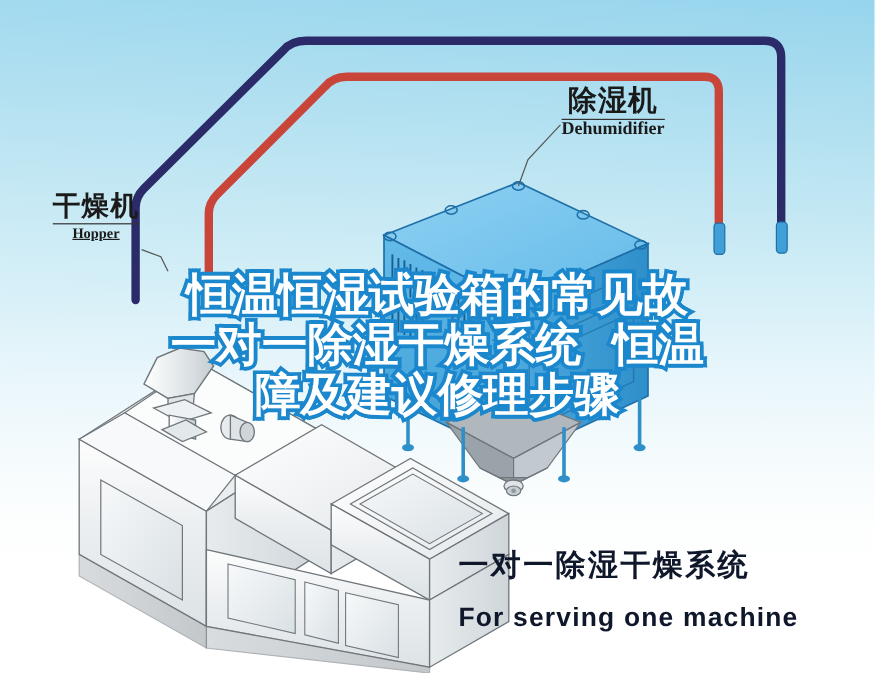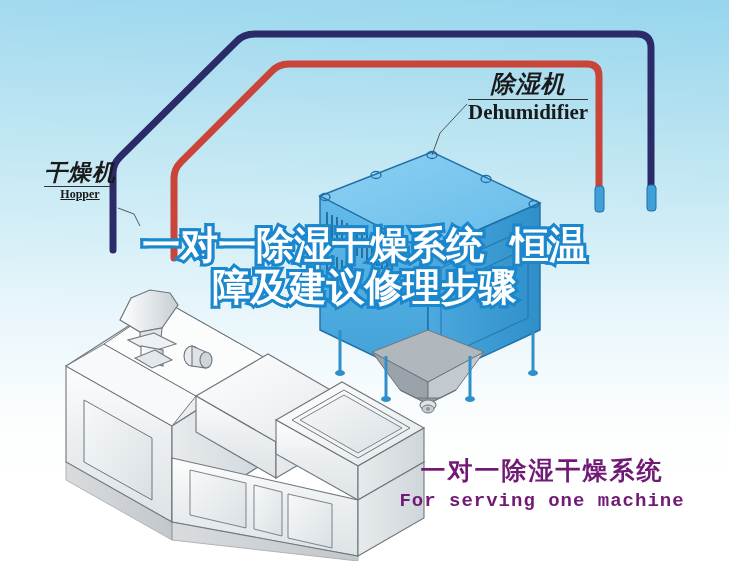--- a/index.html
+++ b/index.html
@@ -49,64 +49,62 @@
     text-align: center;
     color: #1a1a1a;
     user-select: none;
   }
   .callout .cn {
     font-family: "DejaVu Sans", sans-serif;
     font-weight: bold;
     letter-spacing: 1px;
     line-height: 1.05;
     white-space: nowrap;
-    font-style: italic;
   }
   .callout .rule {
     height: 1px;
     background: #333;
     margin: 2px 0 1px 0;
   }
   .callout .en {
     font-family: "Liberation Serif", serif;
     font-weight: bold;
     line-height: 1.05;
     white-space: nowrap;
   }
   #label-hopper { left: 44px; top: 160px; }
   #label-hopper .cn { font-size: 23px; text-align: center; }
   #label-hopper .en { font-size: 12px; text-decoration: underline; }
   #label-dehumidifier { left: 468px; top: 72px; }
   #label-dehumidifier .cn { font-size: 24px; }
-  #label-dehumidifier .en { font-size: 21px; }
+  #label-dehumidifier .en { font-size: 15px; }
 
   
   #caption {
     position: absolute;
     left: 382px;
     top: 457px;
     width: 320px;
-    text-align: center;
-    color: #701a75;
+    color: #0f172a;
     user-select: none;
   }
   #caption .cap-cn {
     font-family: "DejaVu Sans", sans-serif;
     font-weight: bold;
     font-size: 25px;
     letter-spacing: 2px;
     line-height: 1.15;
     white-space: nowrap;
   }
   #caption .cap-en {
-    font-family: Liberation Mono, monospace;
-    font-weight: bold;
-    font-size: 19px;
+    font-family: Liberation Sans, sans-serif;
+    font-weight: bold;
+    font-size: 22px;
     letter-spacing: 1px;
-    margin-top: 4px;
+    margin-top: 16px;
     white-space: nowrap;
   }
 
   
   #headline {
     position: absolute;
     left: 0;
     top: 226px;
     width: 729px;
     text-align: center;
@@ -324,17 +322,18 @@
     <div class="rule"></div>
     <div class="en">Dehumidifier</div>
   </div>
 
   <div id="caption">
     <div class="cap-cn">一对一除湿干燥系统</div>
     <div class="cap-en">For serving one machine</div>
   </div>
 
   <div id="headline">
+    <div class="hl-line">恒温恒湿试验箱的常见故</div>
     <div class="hl-line">一对一除湿干燥系统  恒温</div>
     <div class="hl-line">障及建议修理步骤</div>
   </div>
 
 </div>
 
 </body></html>

